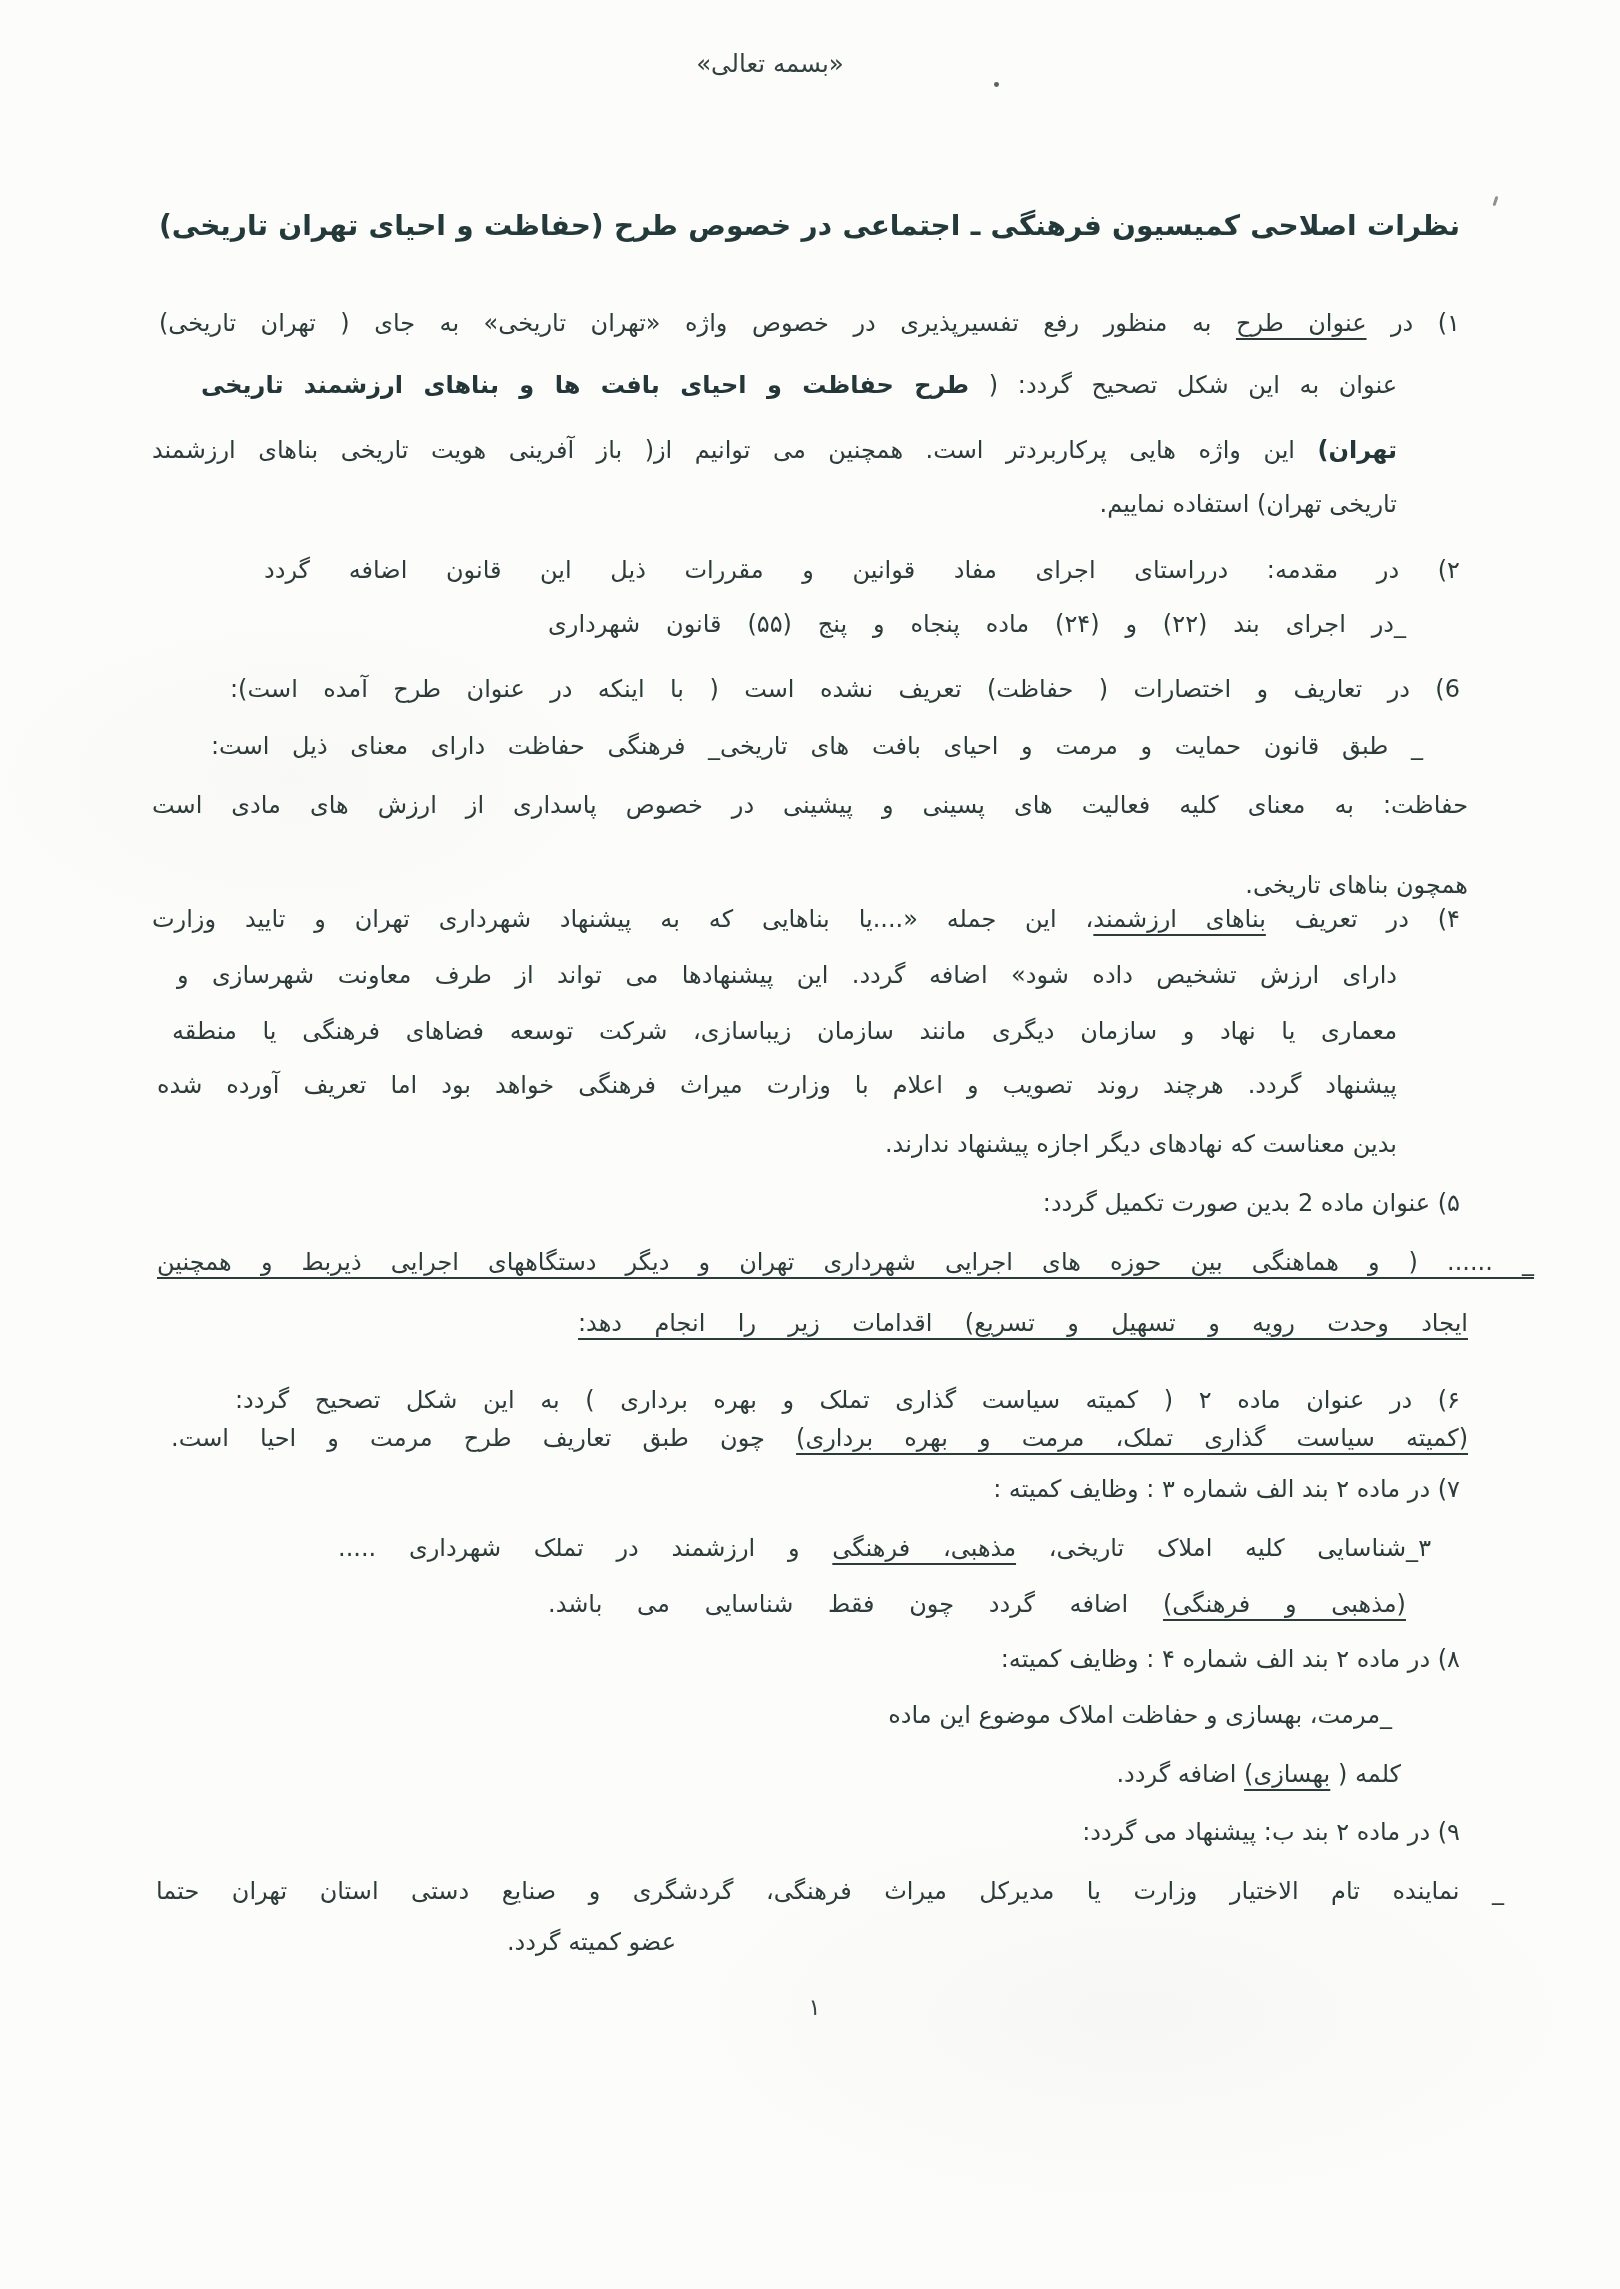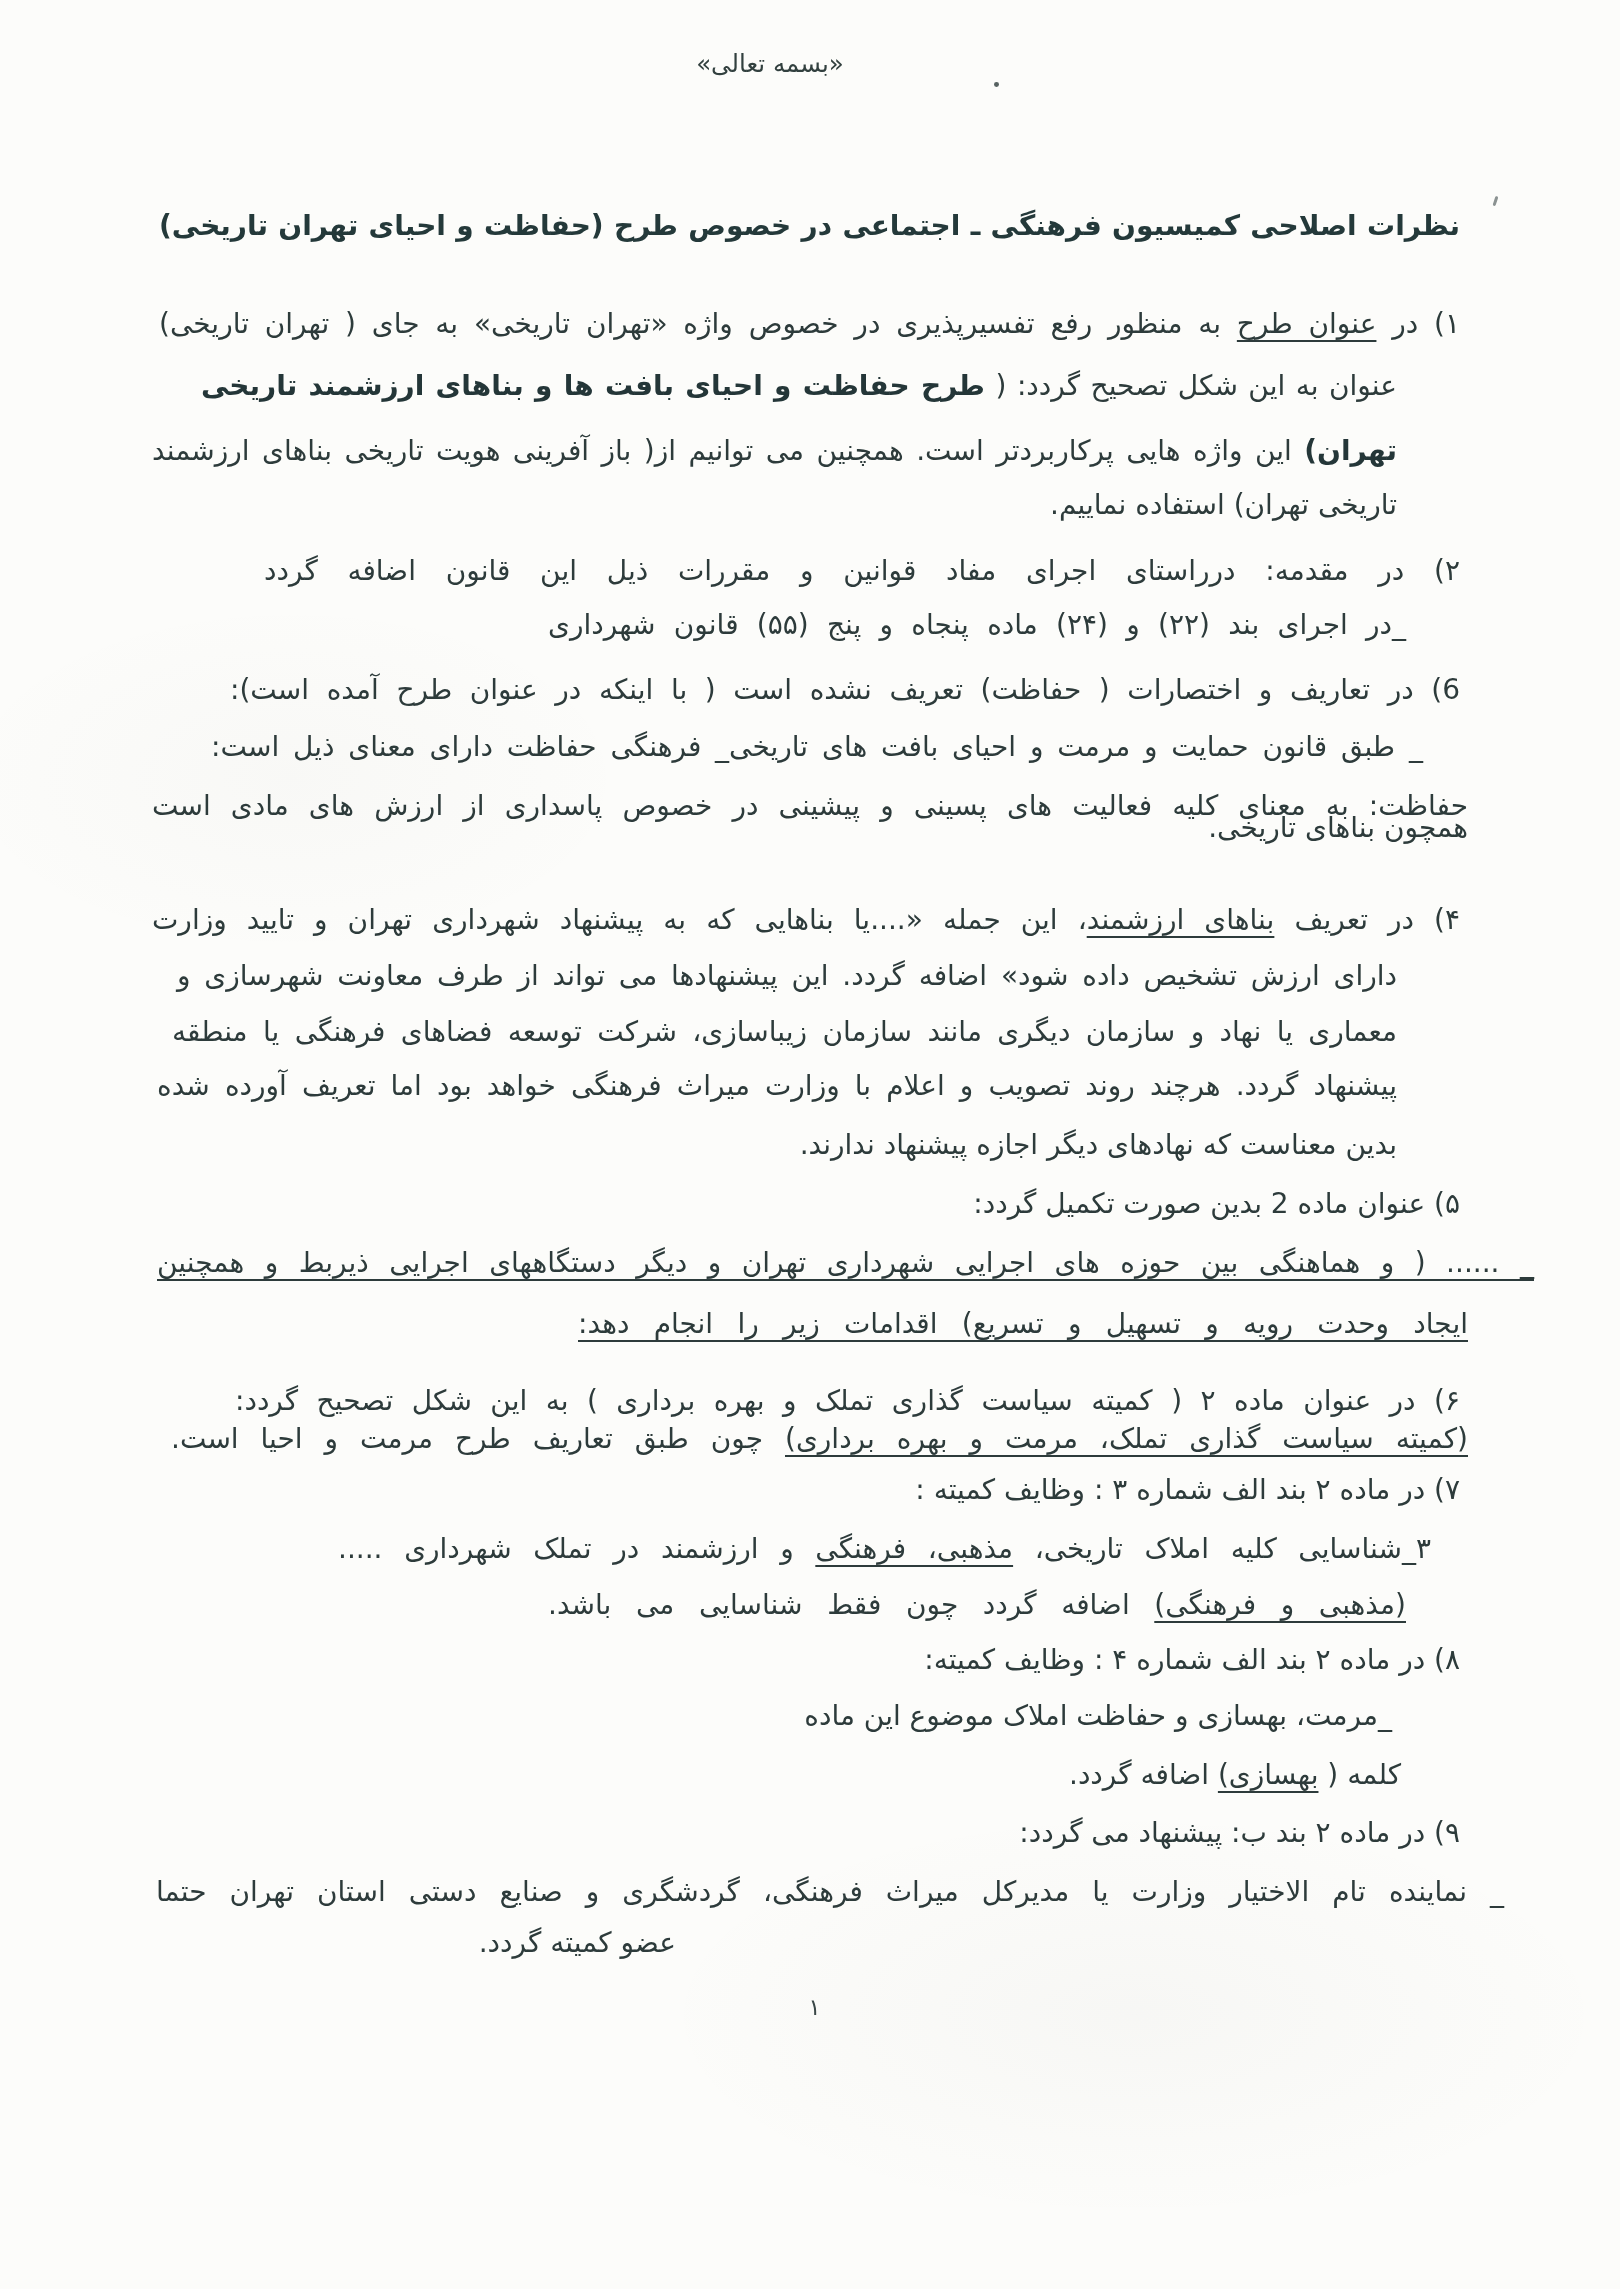--- a/index.html
+++ b/index.html
@@ -38,21 +38,21 @@
     font-size:28px;
     line-height:47px;
     color:#24393a;
     text-align:justify;
     text-align-last:justify;
   }
   .line{
     position:absolute;
     direction:rtl;
     white-space:nowrap;
-    font-size:28px;
+    font-size:24px;
     line-height:45px;
     color:var(--ink);
     text-align:right;
   }
   .line.stretch{
     white-space:normal;
     text-align:justify;
     text-align-last:justify;
   }
   .line span.b{font-weight:700;color:#243638;}
@@ -91,21 +91,21 @@
   <div>
       <div class="line stretch" style="top: 301px; right: 160px; width: 1301px;"><span>۱)  در </span><span class="u">عنوان طرح</span><span> به منظور رفع تفسیرپذیری در خصوص واژه «تهران تاریخی» به جای ( تهران تاریخی)</span></div>
       <div class="line stretch" style="top: 363px; right: 223px; width: 1196px;"><span>عنوان به این شکل تصحیح گردد: ( </span><span class="b">طرح حفاظت و احیای بافت ها و بناهای ارزشمند تاریخی</span></div>
       <div class="line stretch" style="top: 428px; right: 223px; width: 1245px;"><span class="b">تهران)</span><span> این واژه هایی پرکاربردتر است. همچنین می توانیم از( باز آفرینی هویت تاریخی بناهای ارزشمند</span></div>
       <div class="line" style="top: 482px; right: 223px;"><span>تاریخی تهران) استفاده نماییم.</span></div>
       <div class="line stretch" style="top: 548px; right: 160px; width: 1196px;"><span>۲)  در مقدمه:  درراستای اجرای مفاد قوانین و مقررات ذیل این قانون اضافه گردد</span></div>
       <div class="line stretch" style="top: 602px; right: 214px; width: 858px;"><span>_در اجرای بند (۲۲) و (۲۴) ماده پنجاه و پنج (۵۵) قانون شهرداری</span></div>
       <div class="line stretch" style="top: 667px; right: 160px; width: 1230px;"><span>6)   در تعاریف و اختصارات ( حفاظت) تعریف نشده است ( با اینکه در عنوان طرح آمده است):</span></div>
       <div class="line stretch" style="top: 724px; right: 197px; width: 1212px;"><span>_ طبق قانون حمایت و مرمت و احیای بافت های تاریخی_ فرهنگی  حفاظت دارای معنای ذیل است:</span></div>
       <div class="line stretch" style="top: 783px; right: 152px; width: 1316px;"><span>حفاظت: به معنای کلیه فعالیت های پسینی و پیشینی در خصوص پاسداری از ارزش های مادی است</span></div>
-      <div class="line" style="top: 805px; right: 152px; margin-left: 33px;"><span>همچون بناهای تاریخی.</span></div>
+      <div class="line" style="top: 863px; right: 152px; margin-left: 33px;"><span>همچون بناهای تاریخی.</span></div>
       <div class="line stretch" style="top: 897px; right: 160px; width: 1308px;"><span>۴)  در تعریف </span><span class="u">بناهای ارزشمند</span><span>،  این  جمله  «....یا بناهایی که به پیشنهاد شهرداری تهران و تایید وزارت</span></div>
       <div class="line stretch" style="top: 953px; right: 223px; width: 1220px;"><span>دارای ارزش تشخیص داده شود» اضافه گردد. این پیشنهادها می تواند از طرف معاونت شهرسازی و</span></div>
       <div class="line stretch" style="top: 1009px; right: 223px; width: 1225px;"><span>معماری یا نهاد و سازمان دیگری مانند سازمان زیباسازی، شرکت توسعه فضاهای فرهنگی یا منطقه</span></div>
       <div class="line stretch" style="top: 1063px; right: 223px; width: 1240px; margin-left: 48px;"><span>پیشنهاد گردد. هرچند روند تصویب و اعلام با وزارت میراث فرهنگی خواهد بود اما تعریف  آورده شده</span></div>
       <div class="line" style="top: 1122px; right: 223px;"><span>بدین معناست که نهادهای دیگر اجازه پیشنهاد ندارند.</span></div>
       <div class="line" style="top: 1181px; right: 160px;"><span>۵)  عنوان ماده 2 بدین صورت تکمیل گردد:</span></div>
       <div class="line stretch" style="top: 1240px; right: 86px; width: 1377px;"><span class="u">_ ...... ( و هماهنگی بین حوزه های اجرایی شهرداری تهران و دیگر دستگاههای اجرایی ذیربط و همچنین</span></div>
       <div class="line stretch" style="top: 1301px; right: 152px; width: 890px;"><span class="u">ایجاد وحدت رویه و تسهیل و تسریع) اقدامات زیر را انجام دهد:</span></div>
       <div class="line stretch" style="top: 1354px; right: 160px; width: 1225px; margin-top: 24px;"><span>۶)  در عنوان ماده ۲ ( کمیته سیاست گذاری تملک و بهره برداری ) به این شکل تصحیح گردد:</span></div>
       <div class="line stretch" style="top: 1416px; right: 152px; width: 1297px;"><span class="u">(کمیته سیاست گذاری تملک، مرمت و بهره برداری)</span><span> چون طبق تعاریف  طرح مرمت و احیا است.</span></div>

